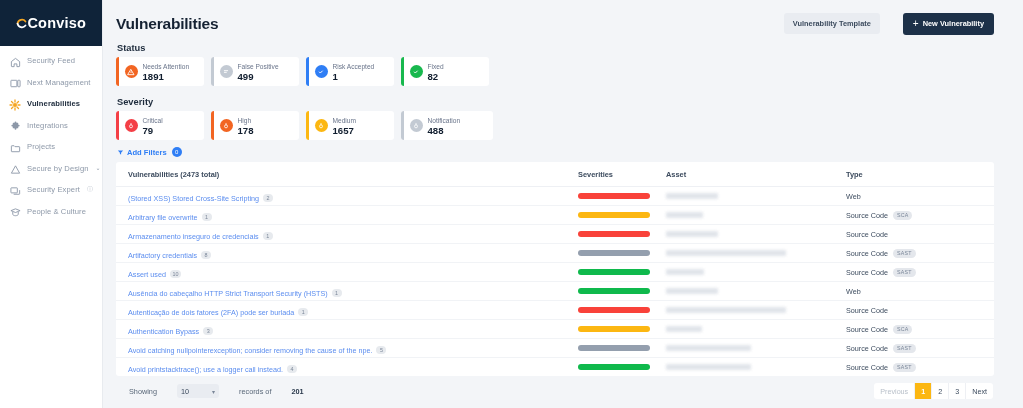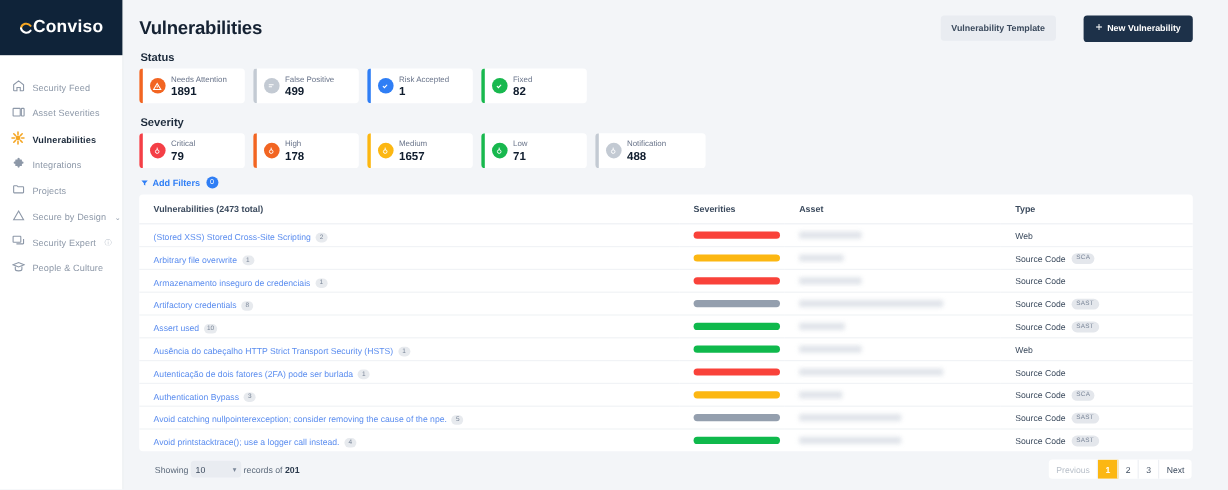--- a/index.html
+++ b/index.html
@@ -14,21 +14,21 @@
   
   .sidebar { width: 103px; height: 408px; background: #ffffff; flex: 0 0 103px;
              border-right: 1px solid #e8ebef; display: flex; flex-direction: column; }
   .logo-box { height: 46px; background: #0f2339; display: flex; align-items: center;
               justify-content: center; }
   .logo { font-size: 14.5px; font-weight: bold; color: #ffffff; letter-spacing: .2px;
           display: flex; align-items: center; }
   .logo .c-arc { position: relative; display: inline-block; width: 11px; height: 11px;
                  margin-right: .5px; }
   .nav { padding-top: 10px; }
-  .nav-item { display: flex; align-items: flex-end; gap: 6px; height: 21.5px;
+  .nav-item { display: flex; align-items: flex-start; gap: 6px; height: 21.5px;
               padding: 0 0 0 9px; cursor: pointer; }
   .nav-item .ico { width: 12px; height: 12px; flex: 0 0 12px; display: flex;
                    align-items: center; justify-content: center; color: #8d98a8; }
   .nav-item .lbl { font-size: 7.6px; color: #8d98a8; white-space: nowrap; letter-spacing: .1px; }
   .nav-item.active .lbl { color: #1d2b3c; font-weight: bold; }
   .nav-item .chev { font-size: 6px; color: #8d98a8; margin-left: 1px; }
   .nav-item .info { font-size: 6px; color: #b6bec9; margin-left: 1px; }
 
   
   .main { flex: 1 1 auto; height: 408px; background: #f3f5f8; position: relative;
@@ -91,21 +91,21 @@
                 filter: blur(1.6px); opacity: .95; }
   .type-cell { display: flex; align-items: flex-end; gap: 5px; }
   .type-txt { font-size: 7.2px; color: #3c4b5e; }
   .tag { display: inline-flex; align-items: center; justify-content: center;
          height: 9px; padding: 0 4px; border-radius: 5px; background: #e4e7ec;
          color: #7a8698; font-size: 5.3px; letter-spacing: .2px; }
 
   
   .footer { display: flex; align-items: center; justify-content: space-between;
             padding: 7px 1px 0 13px; }
-  .showing { display: flex; align-items: center; gap: 2px; }
+  .showing { display: flex; align-items: center; gap: 20px; }
   .showing .t { font-size: 7.3px; color: #5a6879; }
   .showing .t.bold { font-weight: bold; color: #2a394c; }
   .select { background: #e9ecf1; border: none; border-radius: 3px; height: 14px;
             width: 42px; font-size: 7.3px; color: #3c4b5e; padding: 0 4px;
             font-family: inherit; display: flex; align-items: center;
             justify-content: space-between; cursor: pointer; }
   .select .cv { font-size: 6px; color: #7a8698; }
   .pager { display: flex; align-items: stretch; background: #fff; border-radius: 3px;
            overflow: hidden; height: 16px; }
   .pg { display: flex; align-items: center; justify-content: center; font-size: 7.2px;
@@ -145,21 +145,21 @@
       </div>
 
 
       <div class="nav-item">
         <span class="ico">
           <svg width="11" height="11" viewBox="0 0 24 24" fill="none" stroke="currentColor" stroke-width="2">
               <rect x="2" y="5" width="13" height="14" rx="1"></rect>
               <rect x="17" y="5" width="5" height="14" rx="1"></rect>
             </svg>
         </span>
-        <span class="lbl">Asset Severities</span>
+        <span class="lbl">Next Management</span>
       </div>
 
       <div class="nav-item active">
         <span class="ico" style="color:#f5a623">
           <svg width="12" height="12" viewBox="0 0 24 24" fill="currentColor">
               <circle cx="12" cy="12" r="4"></circle>
               <path d="M12 2v4M12 18v4M2 12h4M18 12h4M5 5l3 3M16 16l3 3M19 5l-3 3M8 16l-3 3" stroke="currentColor" stroke-width="2.6" stroke-linecap="round"></path>
             </svg>
         </span>
         <span class="lbl">Vulnerabilities</span>
@@ -324,33 +324,20 @@
               <circle cx="12" cy="13" r="4.5"></circle>
               <path d="M12 4v4" stroke-linecap="round"></path>
             </svg>
         </div>
         <div class="ctext">
           <span class="cname">Medium</span>
           <span class="cval">1657</span>
         </div>
       </div>
 
-      <div class="card sv4">
-        <div class="stripe" style="background:#18b84e"></div>
-        <div class="cico" style="background:#18b84e">
-          <svg width="8" height="8" viewBox="0 0 24 24" fill="none" stroke="#fff" stroke-width="2.4">
-              <circle cx="12" cy="13" r="4.5"></circle>
-              <path d="M12 4v4" stroke-linecap="round"></path>
-            </svg>
-        </div>
-        <div class="ctext">
-          <span class="cname">Low</span>
-          <span class="cval">71</span>
-        </div>
-      </div>
 
       <div class="card sv5">
         <div class="stripe" style="background:#c3cad3"></div>
         <div class="cico" style="background:#c3cad3">
           <svg width="8" height="8" viewBox="0 0 24 24" fill="none" stroke="#fff" stroke-width="2.4">
               <circle cx="12" cy="13" r="4.5"></circle>
               <path d="M12 4v4" stroke-linecap="round"></path>
             </svg>
         </div>
         <div class="ctext">

